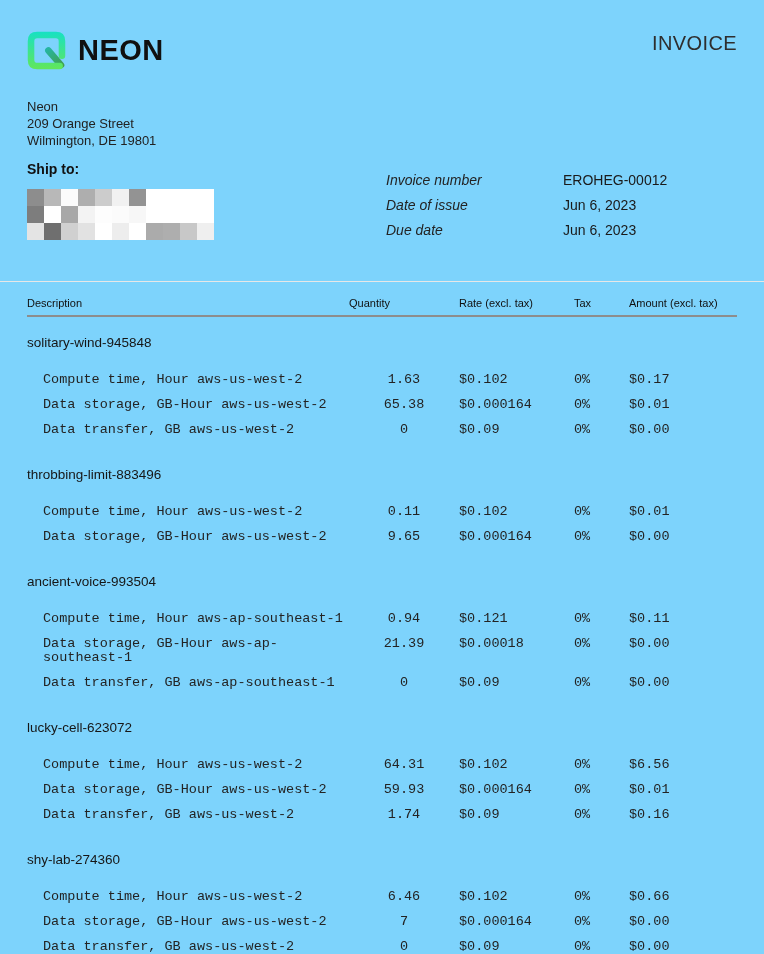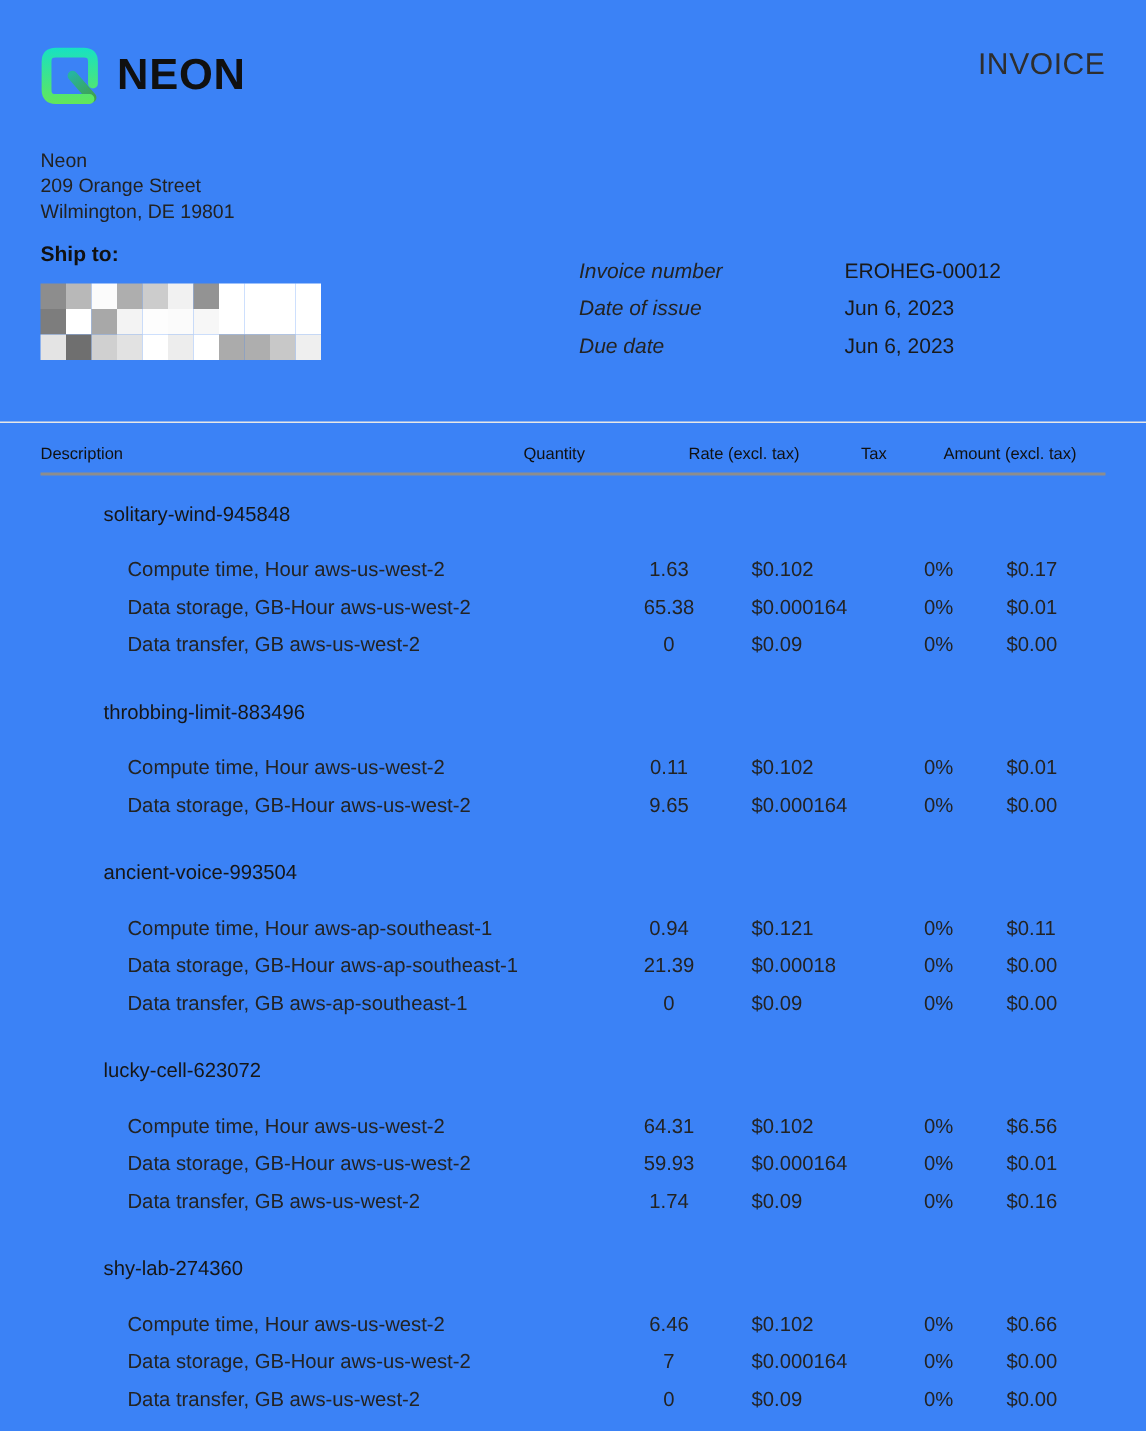--- a/index.html
+++ b/index.html
@@ -1,17 +1,17 @@
 <!DOCTYPE html>
 <html><head>
 <meta charset="utf-8">
 <style>
   html,body{margin:0;padding:0;background:#ffffff;}
   body{font-family:"Liberation Sans","DejaVu Sans",sans-serif;color:#1f1f1f;}
-  .page{position:relative;width:764px;height:954px;background:#3b82f6;overflow:hidden;}
+  .page{position:relative;width:764px;height:954px;background:#7dd3fc;overflow:hidden;}
 
   .brand{position:absolute;top:28px;left:24px;display:flex;align-items:center;gap:9px;}
   .wordmark{font-size:29px;font-weight:700;letter-spacing:0.5px;color:#101010;line-height:45px;}
   .invoice-title{position:absolute;top:32px;right:27px;font-size:20px;font-weight:400;letter-spacing:0.4px;color:#2e2e2e;}
 
   .company-address{position:absolute;top:98px;left:27px;font-size:13px;line-height:17px;color:#222;}
 
   .ship-to-label{position:absolute;top:161px;left:27px;font-size:14px;font-weight:600;color:#111;}
   .mosaic{position:absolute;top:189px;left:27px;display:grid;grid-template-columns:repeat(11,17px);grid-auto-rows:17px;}
   .mosaic div{width:17px;height:17px;}
@@ -21,24 +21,24 @@
   .meta-label{width:177px;color:#232323;font-style:italic;}
   .meta-value{color:#1a1a1a;text-align:center;}
   .meta-row.bold .meta-label,.meta-row.bold .meta-value{font-weight:700;}
 
   .divider-light{position:absolute;top:281px;left:0;width:764px;height:1px;background:#e7e7e7;}
 
   .thead{position:absolute;top:297px;left:27px;right:27px;display:grid;grid-template-columns:322px 110px 115px 55px 1fr;font-size:11px;font-weight:400;color:#101010;}
   .thead-rule{position:absolute;top:315px;left:27px;right:27px;height:1.5px;background:#8d8d8d;}
 
   .groups{position:absolute;top:316px;left:27px;right:27px;}
-  .group{margin-top:31px;margin-left:42px;}
+  .group{margin-top:31px;}
   .group:first-child{margin-top:20px;}
   .group-name{font-size:13.5px;line-height:14px;color:#161616;margin-bottom:23px;}
-  .trow{display:grid;grid-template-columns:322px 110px 115px 55px 1fr;font-size:13.5px;line-height:14px;color:#232323;margin-bottom:11px;}
+  .trow{display:grid;grid-template-columns:322px 110px 115px 55px 1fr;font-size:13.5px;line-height:14px;color:#232323;margin-bottom:11px;font-family:Liberation Mono, monospace;}
   .trow .c0{padding-left:16px;}
   .c1{text-align:center;}
   .c2,.c3,.c4,.h2,.h3,.h4{}
 </style>
 </head>
 <body>
 
 <div class="page">
 
   <div class="brand">

